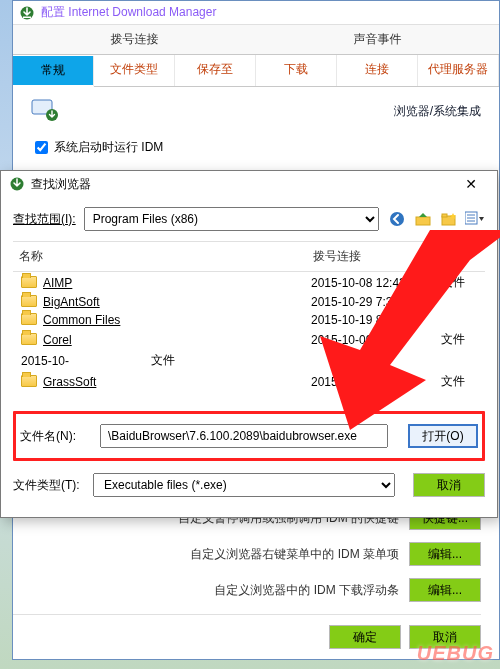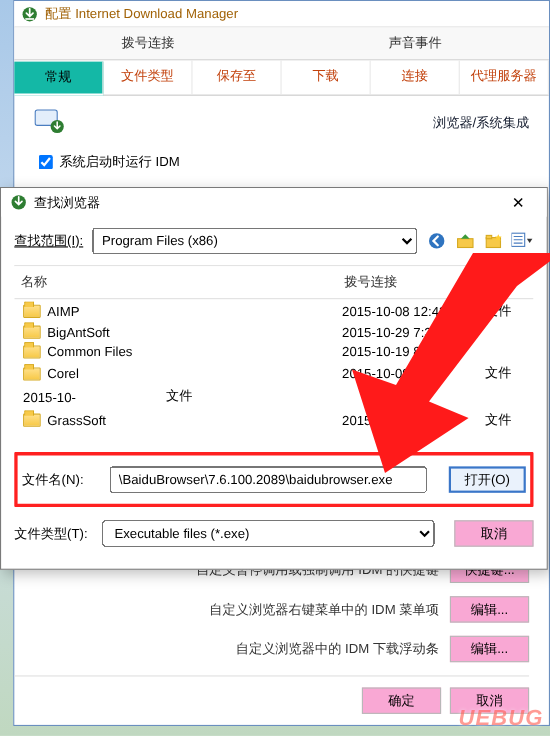--- a/index.html
+++ b/index.html
@@ -25,21 +25,21 @@
     background: #fff;
     border: 1px solid #6a8fbf;
   }
   .win-back .titlebar {
     height: 24px;
     display: flex;
     align-items: center;
     gap: 6px;
     padding: 0 6px;
     background: #fff;
-    color: #a16207;
+    color: #8b5cf6;
     font-size: 12px;
     border-bottom: 1px solid #e0e0e0;
   }
   .idm-icon {
     width: 16px; height: 16px;
     display: inline-flex; align-items: center; justify-content: center;
   }
   .win-back .tabs-top {
     display: flex;
     border-bottom: 1px solid #c8c8c8;
@@ -59,21 +59,21 @@
   }
   .win-back .tabs-row2 .tab {
     flex: 1;
     text-align: center;
     padding: 6px 0;
     color: #c2410c;
     border-right: 1px solid #e8e8e8;
     cursor: pointer;
   }
   .win-back .tabs-row2 .tab.active {
-    background: #14b8a6;
+    background: #0ea5e9;
     color: #000;
     border-bottom: 2px solid #fff;
     position: relative;
     top: 1px;
     font-weight: 400;
   }
   .win-back .body {
     padding: 10px 18px;
   }
   .win-back .integration {
@@ -108,21 +108,21 @@
     align-items: center;
     justify-content: flex-end;
     gap: 10px;
     padding: 6px 0;
     font-size: 12px;
     color: #333;
   }
   .btn {
     min-width: 72px;
     height: 24px;
-    background: #f9a8d4;
+    background: #84cc16;
     border: 1px solid #b8b8b8;
     font-size: 12px;
     font-family: inherit;
     padding: 0 10px;
     cursor: pointer;
   }
   .win-back .dlg-buttons {
     display: flex;
     justify-content: flex-end;
     gap: 8px;
@@ -207,21 +207,21 @@
     overflow-y: auto;
     overflow-x: hidden;
   }
   .filelist-row {
     display: flex;
     align-items: center;
     padding: 2px 2px;
     cursor: pointer;
   }
   .filelist-row .col { padding: 0 6px; }
-  .filelist-row .col-name { display: flex; align-items: center; gap: 6px; }
+  .filelist-row .col-name { display: flex; align-items: flex-start; gap: 6px; text-decoration: underline; }
   .folder {
     width: 16px; height: 12px;
     background: linear-gradient(#ffe08a,#f7c948);
     border: 1px solid #d6a920;
     border-radius: 1px;
     position: relative;
   }
   .folder::before {
     content:"";
     position:absolute; left:0; top:-4px; width:7px; height:4px;

